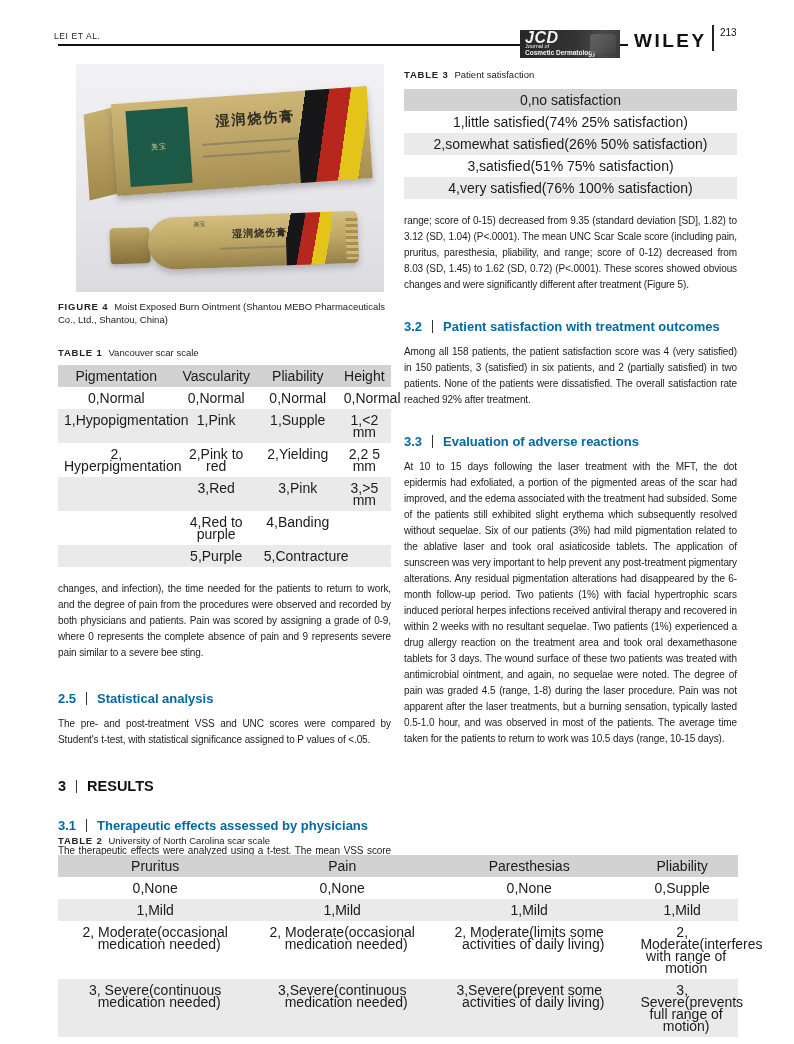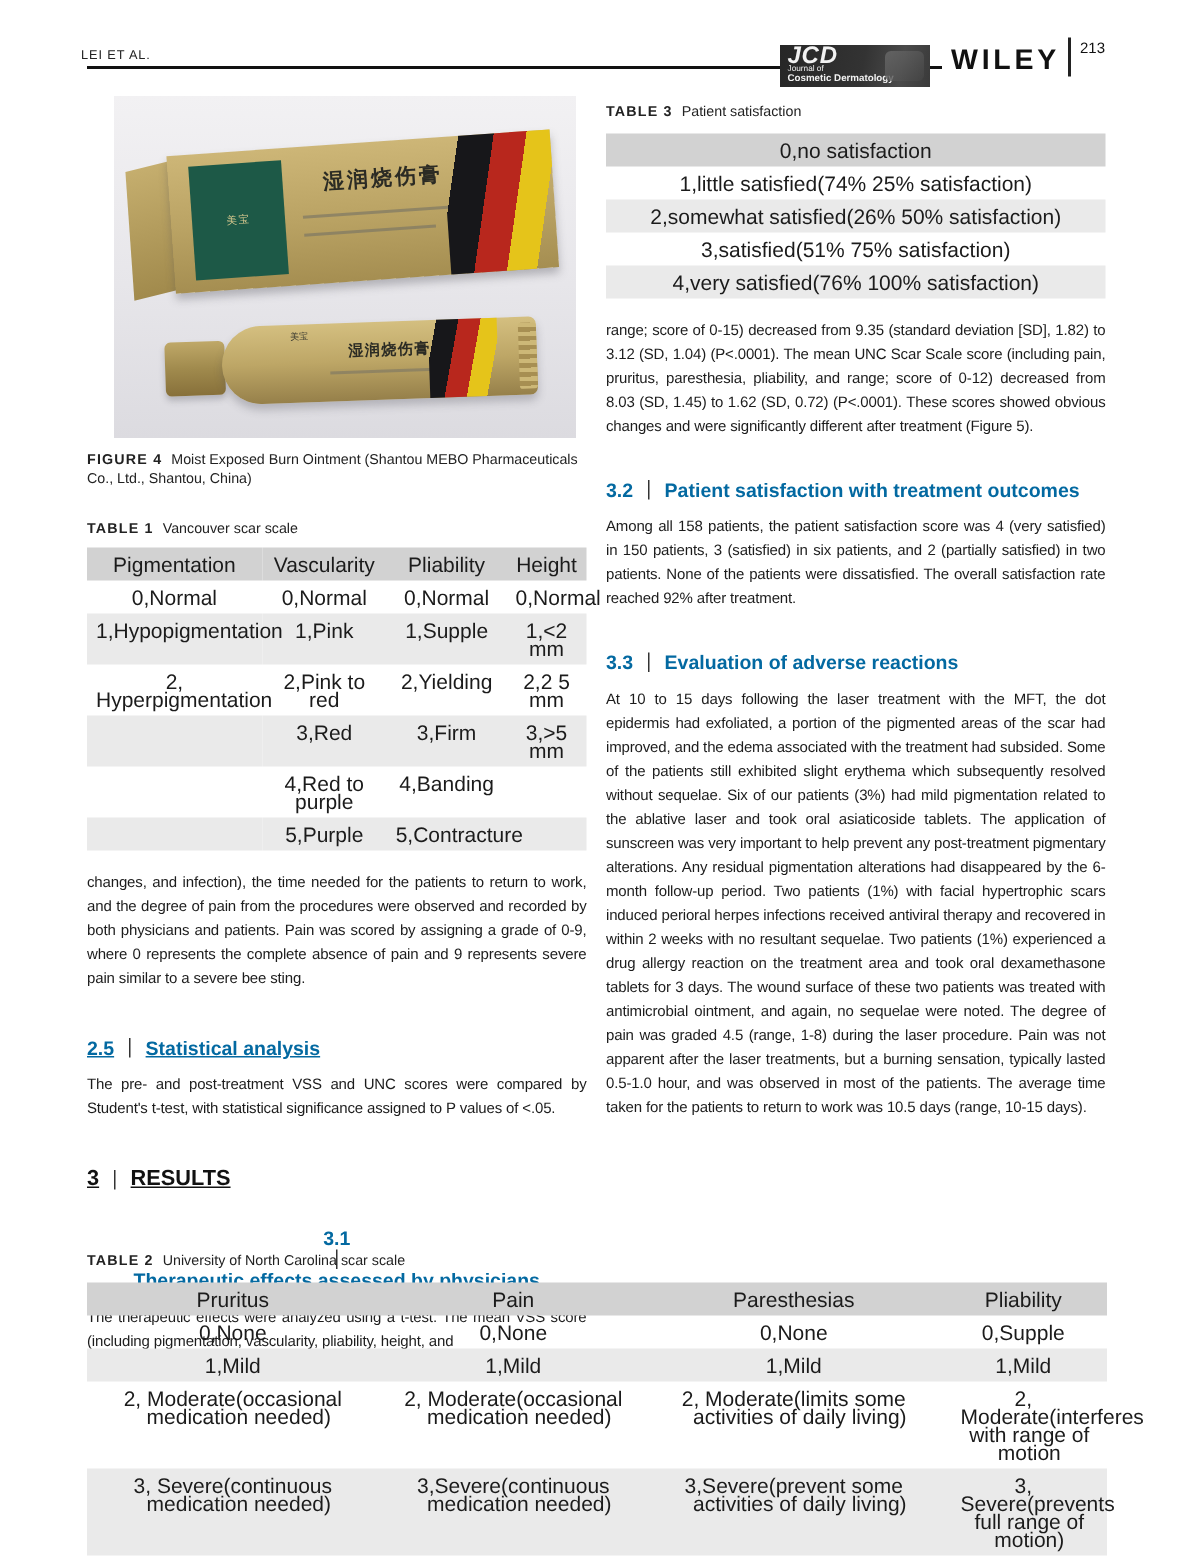--- a/index.html
+++ b/index.html
@@ -72,21 +72,21 @@
   .tube-fp  { position:absolute; left:72px; top:32px; width:70px; height:2px; background:#7a7464; opacity:.6; }
   .tube-stripes{ position:absolute; right:26px; top:0; bottom:0; width:46px;
               background:linear-gradient(102deg, rgba(0,0,0,0) 0 10%, #17171a 10% 36%, #b8271d 36% 62%, #e5c41a 62% 86%, rgba(0,0,0,0) 86%); }
   .tube-crimp{ position:absolute; right:0; top:4px; width:12px; height:44px;
               background:repeating-linear-gradient(180deg,#cdb877 0 3px,#a78f52 3px 6px); border-radius:2px; }
 
   
   .table2-wrap { position:absolute; left:58px; top:834px; width:680px; }
 
   .mt6{margin-top:6px;} .mt8{margin-top:8px;} .mt10{margin-top:10px;} .mt14{margin-top:14px;}
-  .mt20{margin-top:20px;} .mt24{margin-top:24px;flex-direction:column;} .mt26{margin-top:26px;} .mt30{margin-top:30px;text-decoration:underline;}
+  .mt20{margin-top:20px;} .mt24{margin-top:24px;} .mt26{margin-top:26px;} .mt30{margin-top:30px;}
 </style>
 </head>
 <body>
 
 <div class="page">
 
   <div class="runhead">LEI ET AL.</div>
   <div class="hrule"></div>
   <div class="jcd-logo">
     <div class="jcd-blob"></div>
@@ -160,21 +160,21 @@
       </tr>
       <tr>
         <td>2, Hyperpigmentation</td>
             <td>2,Pink to red</td>
             <td>2,Yielding</td>
             <td>2,2 5 mm</td>
       </tr>
       <tr class="shade-lt">
         <td></td>
             <td>3,Red</td>
-            <td>3,Firm</td>
+            <td>3,Pink</td>
             <td>3,&gt;5 mm</td>
       </tr>
       <tr>
         <td></td>
             <td>4,Red to purple</td>
             <td>4,Banding</td>
             <td></td>
       </tr>
       <tr class="shade-lt">
         <td></td>

